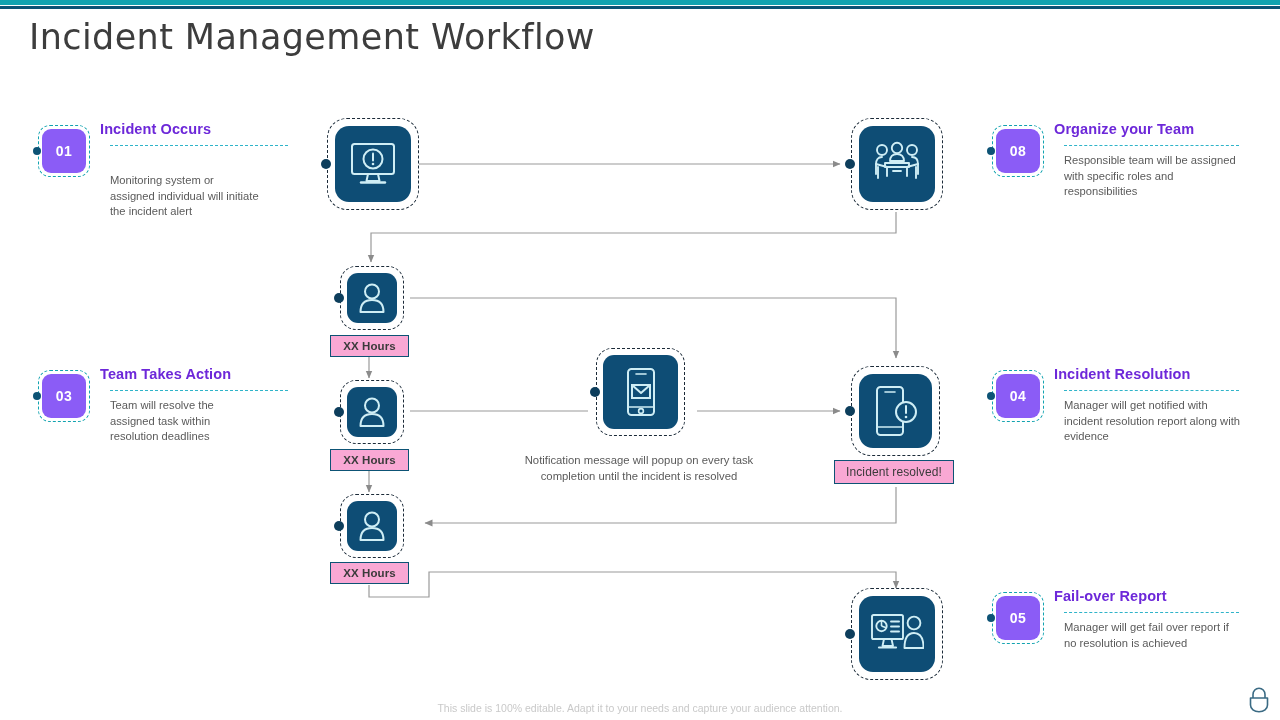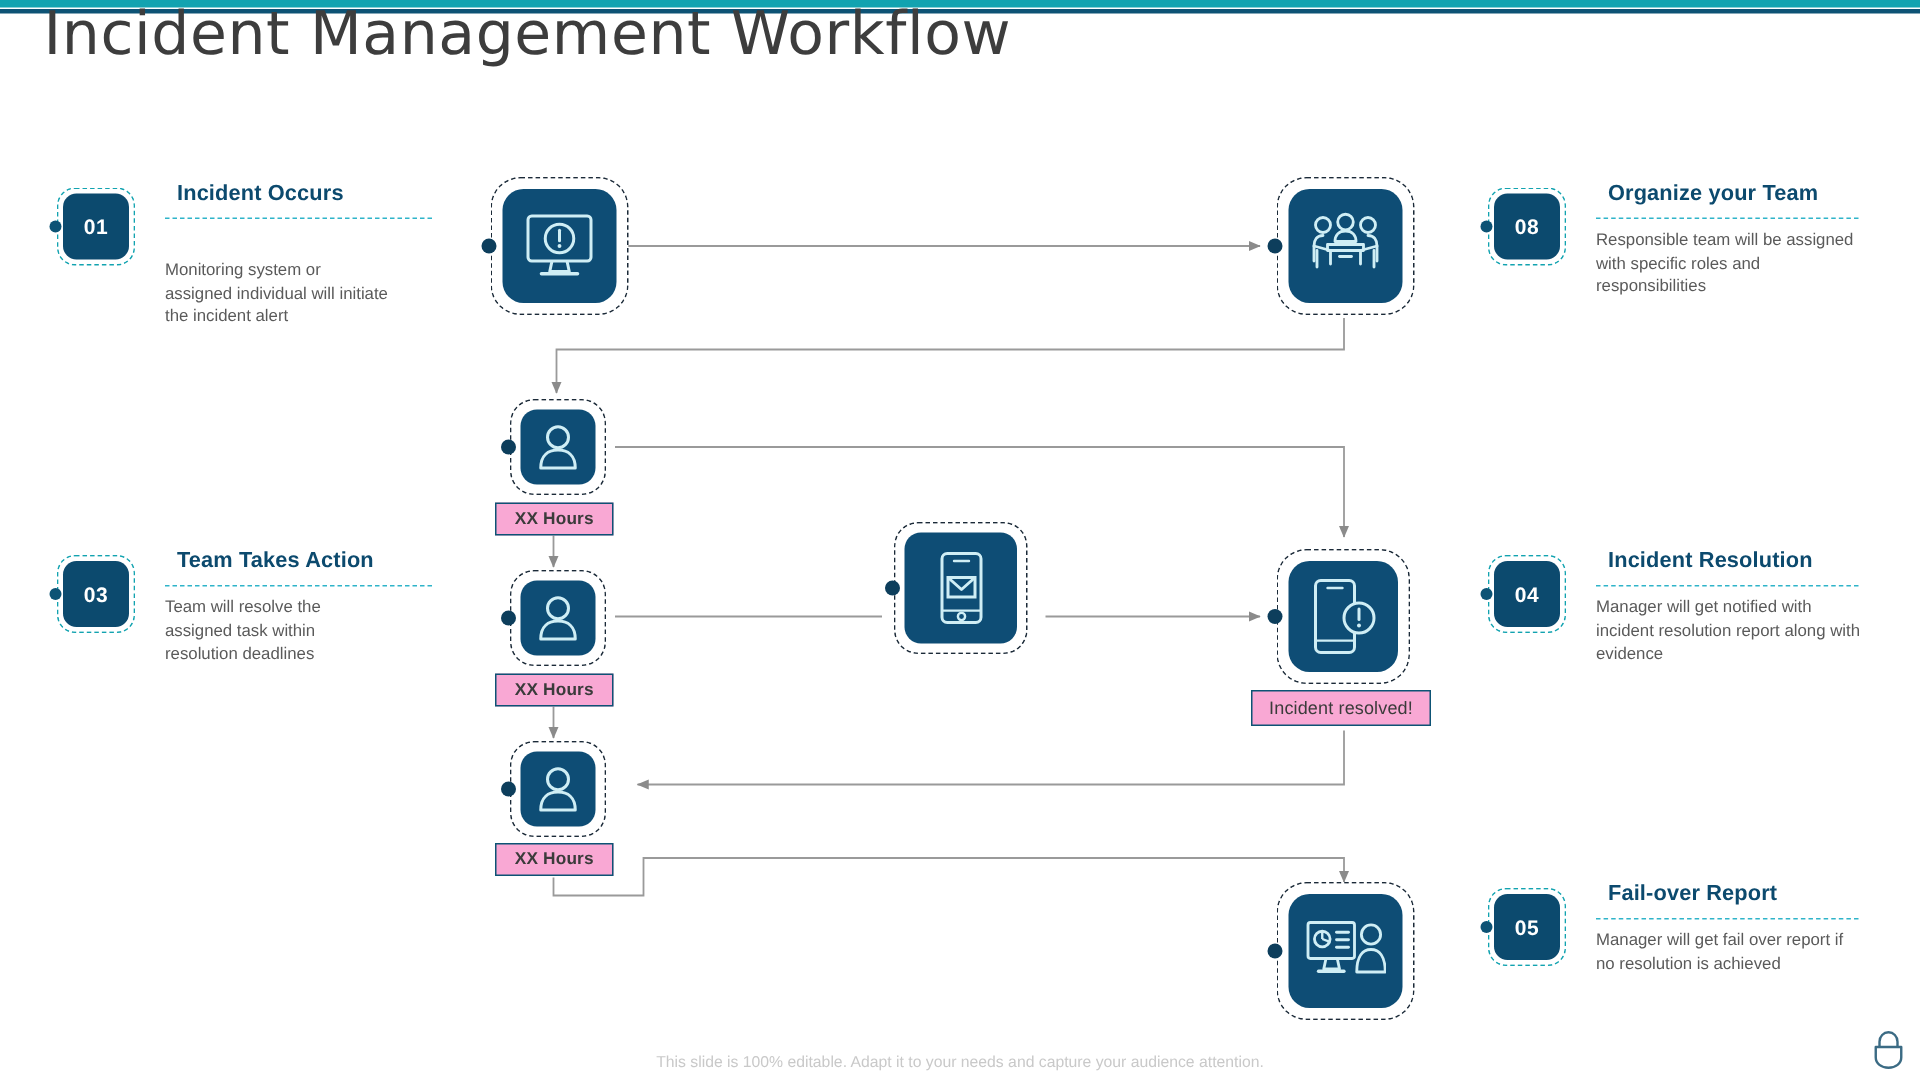--- a/index.html
+++ b/index.html
@@ -11,53 +11,53 @@
     overflow: hidden;
   }
   #slide { position: relative; width: 1280px; height: 720px; background: #fff; }
 
   
   .accent-teal  { position:absolute; left:0; top:0;  width:1280px; height:5px; background:#12A3B0; }
   .accent-navy  { position:absolute; left:0; top:6px; width:1280px; height:3px; background:#0D5375; }
 
   
   .page-title {
-    position:absolute; left:29px; top:0;
-    font-size:40px; font-weight:400; letter-spacing:.4px;
+    position:absolute; left:29px; top:17px;
+    font-size:35px; font-weight:400; letter-spacing:.4px;
     color:#3d3d3d; white-space:nowrap;
     font-family:"DejaVu Sans", sans-serif;
   }
   .page-subtitle {
     position:absolute; left:30px; top:67px; width:1100px;
     font-size:10.5px; color:#8d8d8d; letter-spacing:-.1px; white-space:nowrap;
   }
 
   
   .step { position:absolute; }
   .step .badge-wrap {
     position:absolute; left:0; top:0;
     width:52px; height:52px;
     border:1px dashed #12A3B0; border-radius:12px;
     padding:3px;
   }
   .step .badge {
     width:100%; height:100%;
-    background:#0c4a6e; border-radius:9px;
+    background:#8b5cf6; border-radius:9px;
     color:#ffffff; font-size:14px; font-weight:700;
     display:flex; align-items:center; justify-content:center;
     letter-spacing:.4px;
   }
   .step .dot {
     position:absolute; left:-5px; top:22px;
     width:8px; height:8px; border-radius:50%;
     background:#0D5375;
   }
   .step .s-title {
-    position:absolute; left:80px; top:-4px;
-    font-size:14.5px; font-weight:700; color:#0c4a6e;
+    position:absolute; left:62px; top:-4px;
+    font-size:14.5px; font-weight:700; color:#6d28d9;
     white-space:nowrap; letter-spacing:.1px;
   }
   .step .s-rule {
     position:absolute; left:72px; top:20px;
     height:0; border-top:1px dashed #2fb4c9;
   }
   .step .s-desc {
     position:absolute; left:72px; top:28px;
     font-size:11.2px; line-height:15.5px; color:#5a5a5a;
   }
@@ -283,20 +283,21 @@
           <line x1="4" y1="40" x2="30" y2="40" stroke="#cfeef5" stroke-width="1.5"></line>
           <circle cx="17" cy="44" r="2.4" fill="none" stroke="#cfeef5" stroke-width="1.6"></circle>
           <rect x="8" y="18" width="18" height="13" fill="none" stroke="#cfeef5" stroke-width="2"></rect>
           <path d="M8,18 L17,26 L26,18" fill="none" stroke="#cfeef5" stroke-width="2" stroke-linejoin="round"></path>
         </svg>
       </div>
     </div>
     <div class="ndot"></div>
   </div>
   <div class="alert-cap" style="left:509px; top:448px;">
+    <div class="ac-desc">Notification message will popup on every task completion until the incident is resolved</div>
   </div>
 
   <div class="node lg" style="left:851px; top:366px; width:89px; height:90px;">
     <div class="outer">
       <div class="inner">
         <svg width="44" height="52" viewBox="0 0 44 52">
           <rect x="3" y="2" width="26" height="48" rx="3.5" fill="none" stroke="#cfeef5" stroke-width="2"></rect>
           <line x1="11" y1="7" x2="21" y2="7" stroke="#cfeef5" stroke-width="1.6" stroke-linecap="round"></line>
           <line x1="3" y1="42" x2="29" y2="42" stroke="#cfeef5" stroke-width="1.5"></line>
           <circle cx="32" cy="27" r="10" fill="#0E4D75" stroke="#cfeef5" stroke-width="2"></circle>

